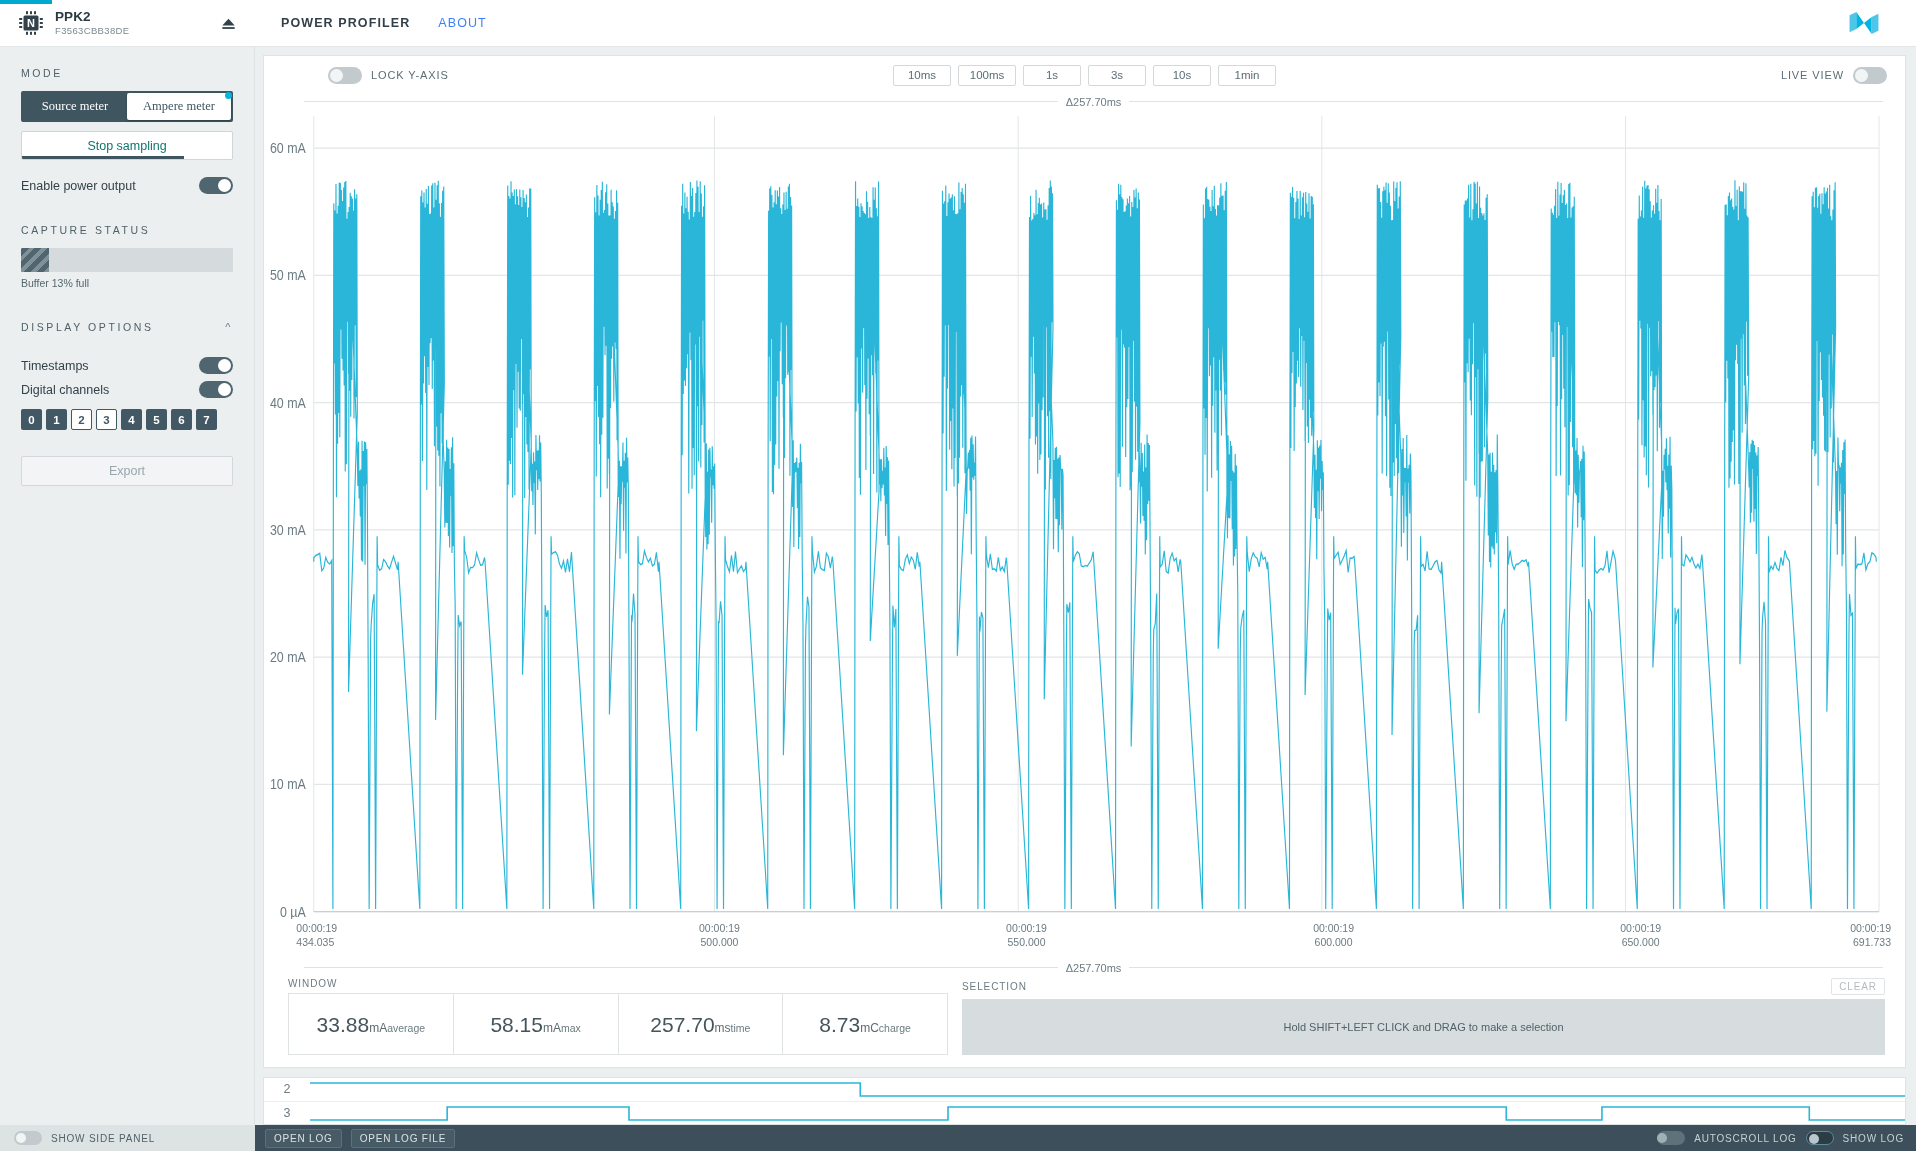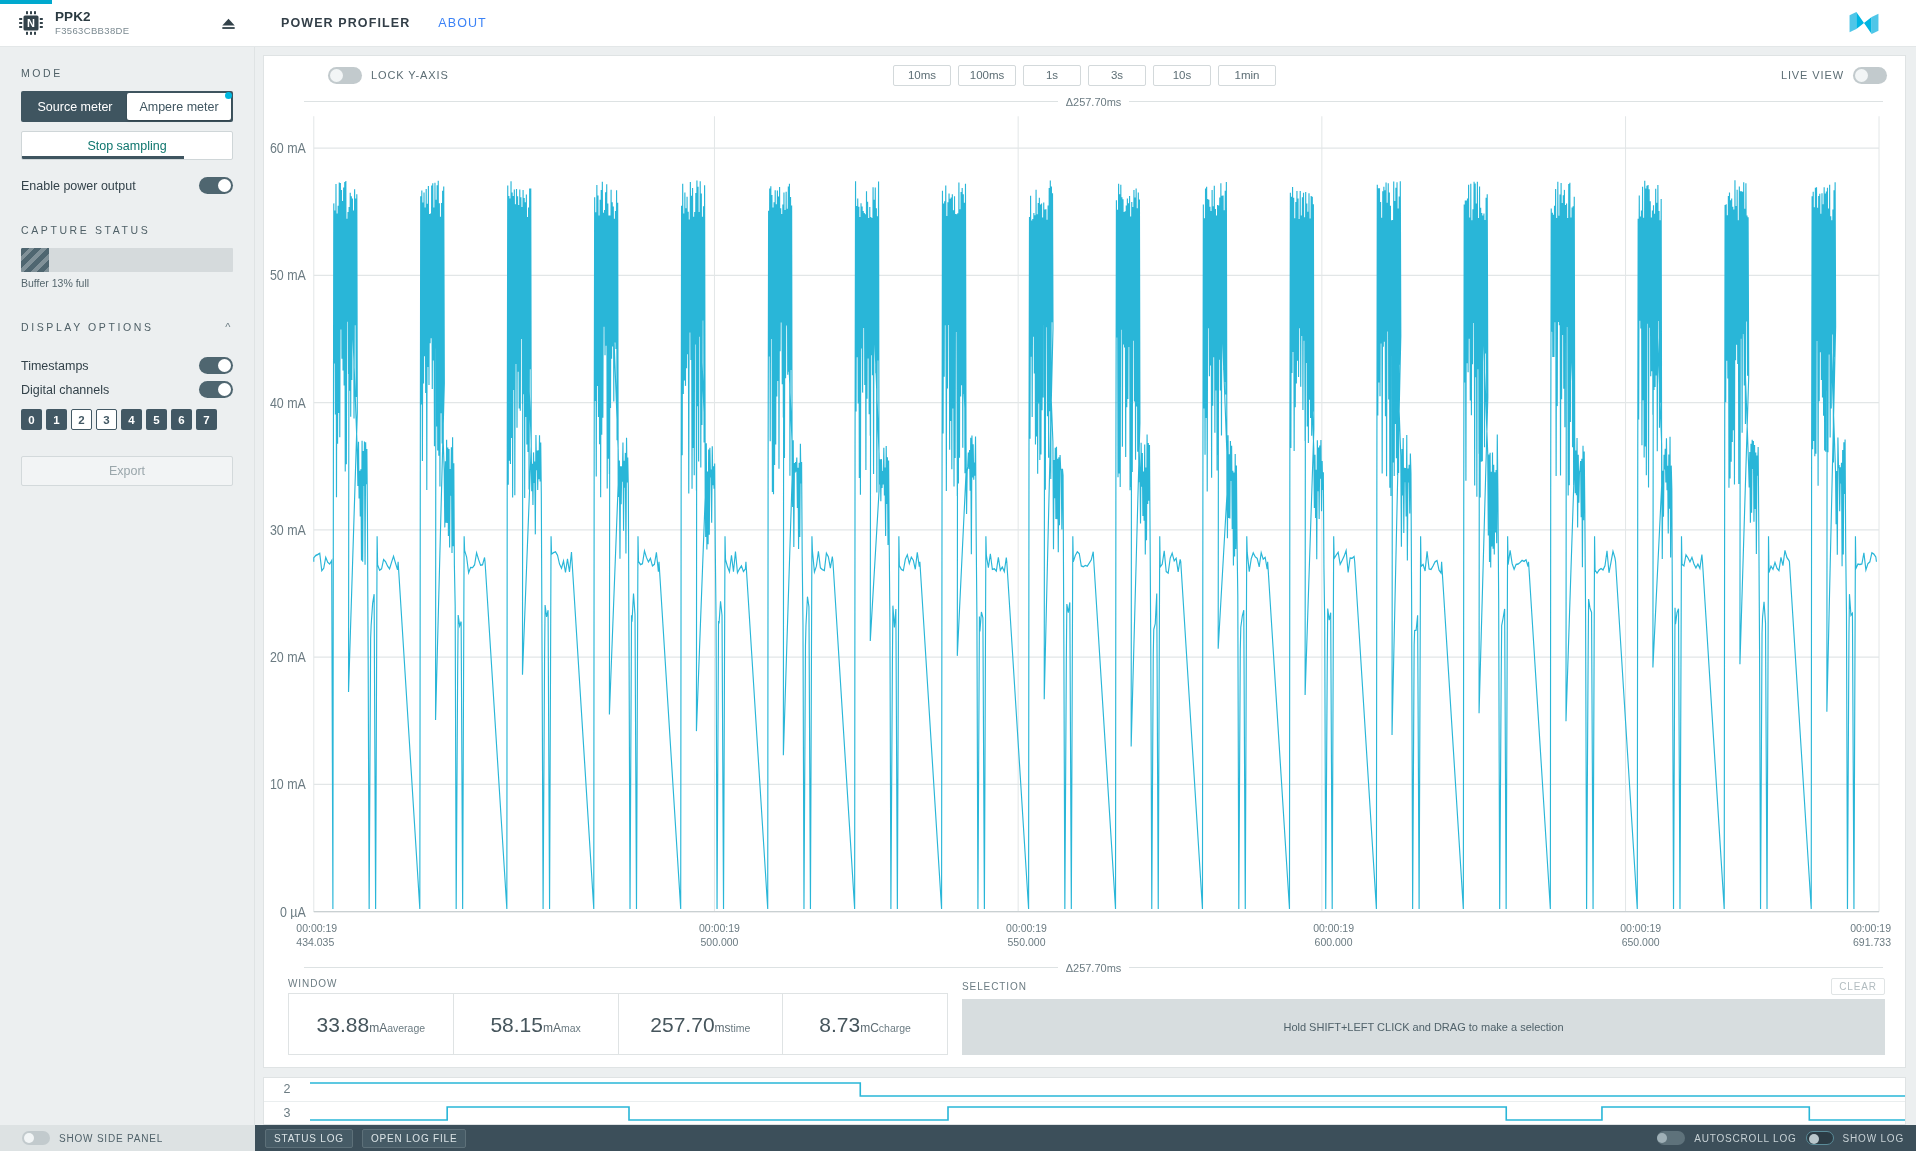--- a/index.html
+++ b/index.html
@@ -117,20 +117,21 @@
   .section-head.first { margin-top: 2px; }
   .chev { font-size: 11px; color: #6b7b82; cursor: pointer; }
 
   .toggle-group {
     display: flex;
     background: #3f5560;
     border-radius: 2px;
     padding: 2px;
     position: relative;
     height: 31px;
+    font-family: Liberation Serif, serif;
   }
   .toggle-group .tg-btn {
     flex: 1;
     display: flex; align-items: center; justify-content: center;
     font-size: 12.5px;
     color: #ffffff;
     cursor: pointer;
     border-radius: 2px;
   }
   .toggle-group .tg-btn.selected {
@@ -426,21 +427,21 @@
     height: 26px;
     min-height: 26px;
     display: flex;
     align-items: stretch;
     background: #3c4f5a;
   }
   .sb-left {
     width: 255px; min-width: 255px;
     background: #dde2e3;
     display: flex; align-items: center;
-    padding-left: 22px;
+    padding-left: 14px;
     gap: 9px;
   }
   .sb-label {
     font-size: 10px;
     letter-spacing: .8px;
     color: #50626a;
   }
   .sb-label.dark { color: #c7d1d5; }
   .sb-right {
     flex: 1;
@@ -742,21 +743,21 @@
   </div>
 
   <div class="statusbar">
     <div class="sb-left">
       <span class="switch sm off">
           <span class="knob"></span>
         </span>
       <span class="sb-label">SHOW SIDE PANEL</span>
     </div>
     <div class="sb-right">
-      <span class="sb-btn">STATUS LOG</span>
+      <span class="sb-btn">OPEN LOG</span>
       <span class="sb-btn">OPEN LOG FILE</span>
       <span class="sb-spacer"></span>
       <span class="switch sm dark-off">
           <span class="knob"></span>
         </span>
       <span class="sb-label dark">AUTOSCROLL LOG</span>
       <span class="switch sm dark-on">
           <span class="knob"></span>
         </span>
       <span class="sb-label dark">SHOW LOG</span>

